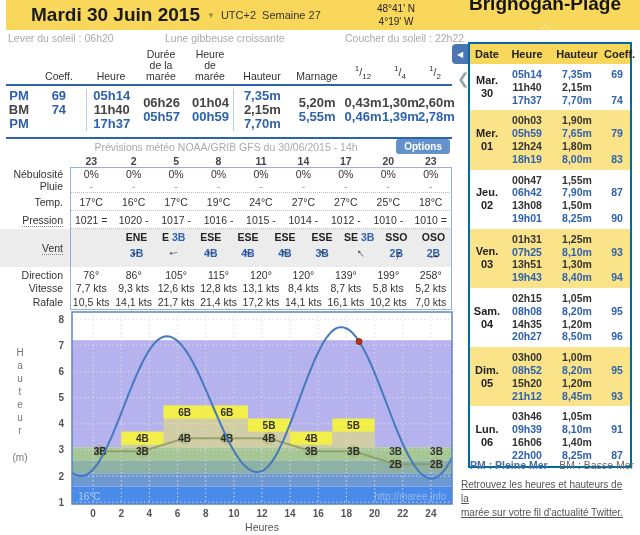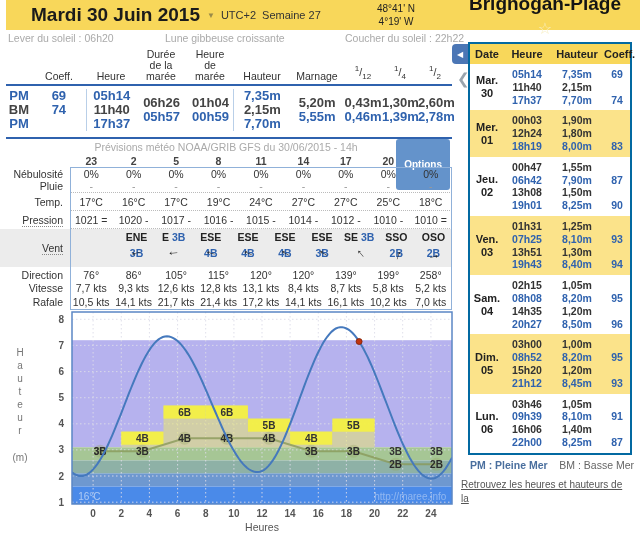--- a/index.html
+++ b/index.html
@@ -38,21 +38,21 @@
   .tt-body .c-heure,.tt-body .c-haut{border-left:1px solid #b9cfe8;}
   .tt-body .c-haut{margin-left:-1px;}
   .between{padding-top:7px;}
   .blue{color:#2f62ae;} .dark{color:#444;}
   .frac sup{font-size:8px;} .frac sub{font-size:8px;}
 
   
   .fc{position:absolute;left:0;top:141px;width:452px;}
   .fc-title{position:relative;height:14px;text-align:center;font-size:10.5px;color:#aaa;}
   .options-btn{position:absolute;right:2px;top:-2px;background:#6493cb;color:#fff;
-     font-size:10px;font-weight:bold;padding:20px 8px;border-radius:3px;cursor:pointer;}
+     font-size:10px;font-weight:bold;padding:2px 8px;border-radius:3px;cursor:pointer;}
   .fc-hours{display:flex;margin-left:70px;height:12px;}
   .fc-hours div{flex:1;text-align:center;font-size:10.5px;font-weight:bold;color:#444;}
   .fc-grid{position:relative;}
   .fc-border{position:absolute;left:70px;top:0;right:0;bottom:0;border:1px solid #90b1d9;
      pointer-events:none;}
   .fc-row{display:flex;}
   .fc-label{width:70px;box-sizing:border-box;text-align:right;padding-right:7px;
      font-size:10.5px;color:#333;white-space:nowrap;}
   .fc-cells{flex:1;display:flex;}
   .fc-cell{flex:1;text-align:center;font-size:10.5px;color:#333;white-space:nowrap;overflow:hidden;}
@@ -530,20 +530,25 @@
           <div class="pday">
             <div>Mer.</div>
             <div>01</div>
           </div>
           <div class="plines">
             <div class="pline bm">
               <span class="pt">00h03</span>
               <span class="ph">1,90m</span>
               <span class="pc"></span>
             </div>
+            <div class="pline pm">
+              <span class="pt">05h59</span>
+              <span class="ph">7,65m</span>
+              <span class="pc">79</span>
+            </div>
             <div class="pline bm">
               <span class="pt">12h24</span>
               <span class="ph">1,80m</span>
               <span class="pc"></span>
             </div>
             <div class="pline pm">
               <span class="pt">18h19</span>
               <span class="ph">8,00m</span>
               <span class="pc">83</span>
             </div>
@@ -690,16 +695,17 @@
           </div>
         </div>
       </div>
   </div>
 
   <div class="legend-pm">PM : Pleine Mer</div>
   <div class="legend-bm">BM : Basse Mer</div>
 
   <div class="twitter-block">
     <div>Retrouvez les heures et hauteurs de la</div>
+    <div>marée sur votre fil d'actualité Twitter.</div>
 
   </div>
 
 </div>
 
 </body></html>

